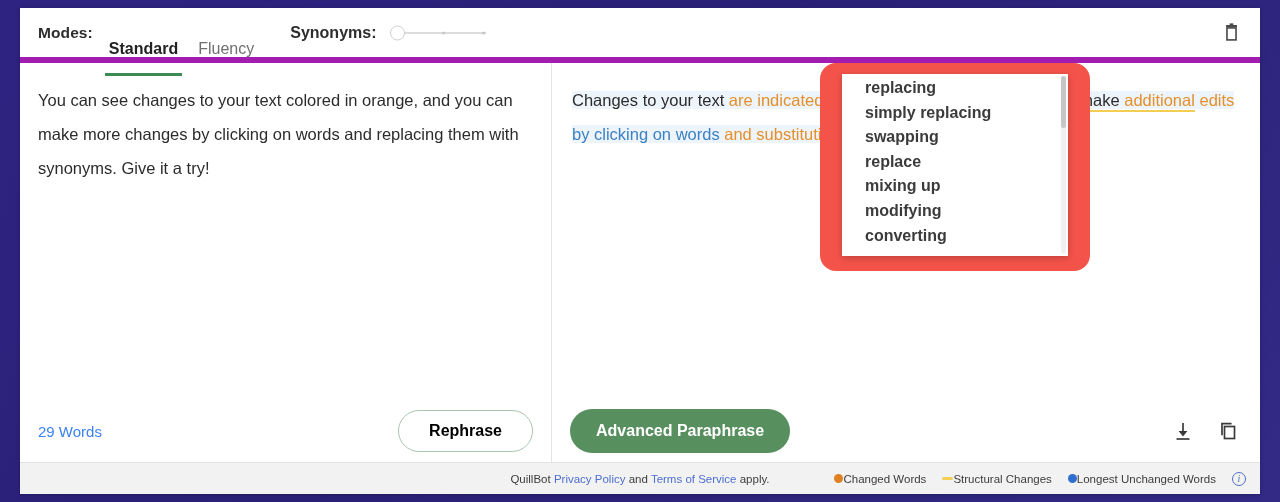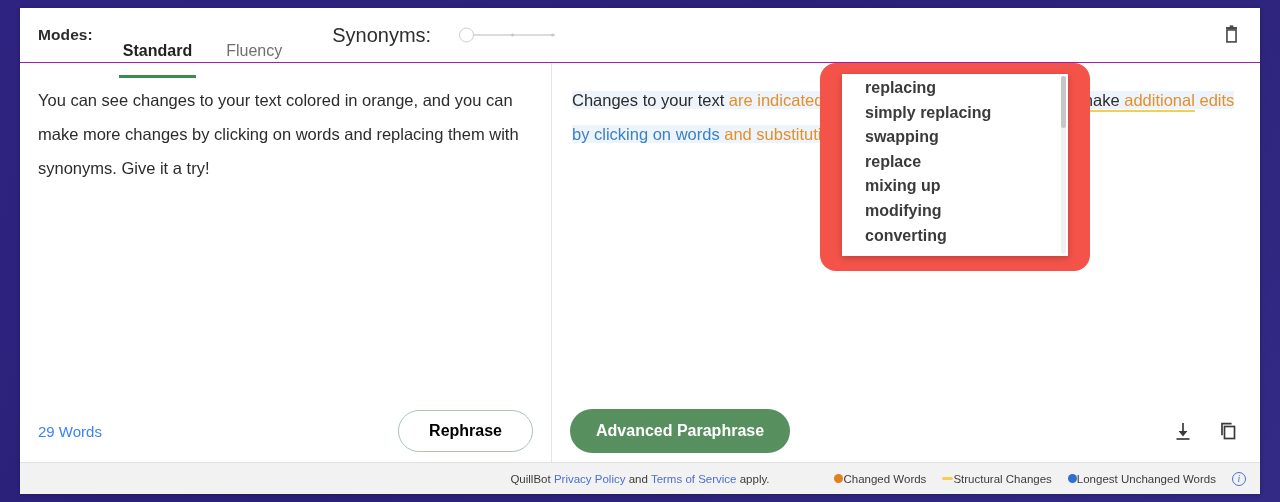--- a/index.html
+++ b/index.html
@@ -23,42 +23,41 @@
     background: #ffffff;
     display: flex; flex-direction: column;
     box-shadow: 0 1px 4px rgba(0,0,0,0.25);
   }
 
   
   .toolbar {
     height: 55px;
     display: flex; align-items: center;
     padding: 0 16px 0 18px;
-    border-bottom: 1px solid #a21caf;
+    border-bottom: 6px solid #a21caf;
     position: relative;
     flex: 0 0 55px;
-    gap: 14px;
   }
   .modes-label {
     font-size: 15.5px; font-weight: bold; color: #2d2d2d;
     margin-right: 14px; letter-spacing: .1px;
   }
   .mode-tab {
     font-size: 16px; color: #6f6f6f;
     padding: 16px 2px 16px 2px; margin-right: 16px;
     cursor: pointer; position: relative; height: 55px; line-height: 23px; margin-top: 31px;
   }
   .mode-tab.active { color: #222; font-weight: bold; }
   .mode-tab.active::after {
     content: ""; position: absolute;
     left: -2px; right: -2px; bottom: 0; height: 3px;
     background: #3d8a53;
   }
   .syn-label {
-    font-size: 20px; font-weight: normal; color: #2d2d2d;
+    font-size: 16px; font-weight: bold; color: #2d2d2d;
     margin-left: 18px; margin-right: 14px;
   }
   .slider { position: relative; width: 96px; height: 20px; display: flex; align-items: center; }
   .slider-track {
     position: absolute; left: 8px; right: 0; top: 50%;
     height: 2px; background: #dcdcdc; transform: translateY(-50%);
   }
   .slider-tick {
     position: absolute; top: 50%; width: 3px; height: 3px;
     background: #c6c6c6; border-radius: 50%; transform: translateY(-50%);

